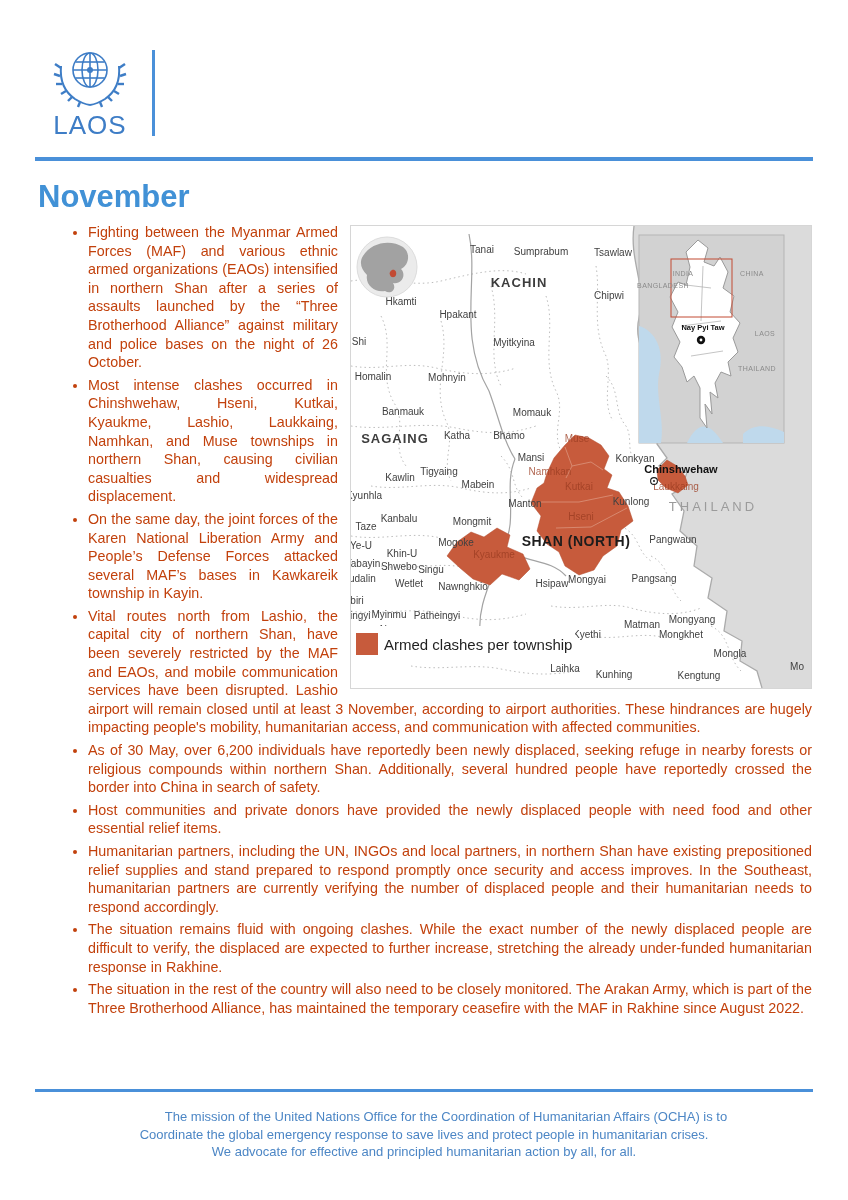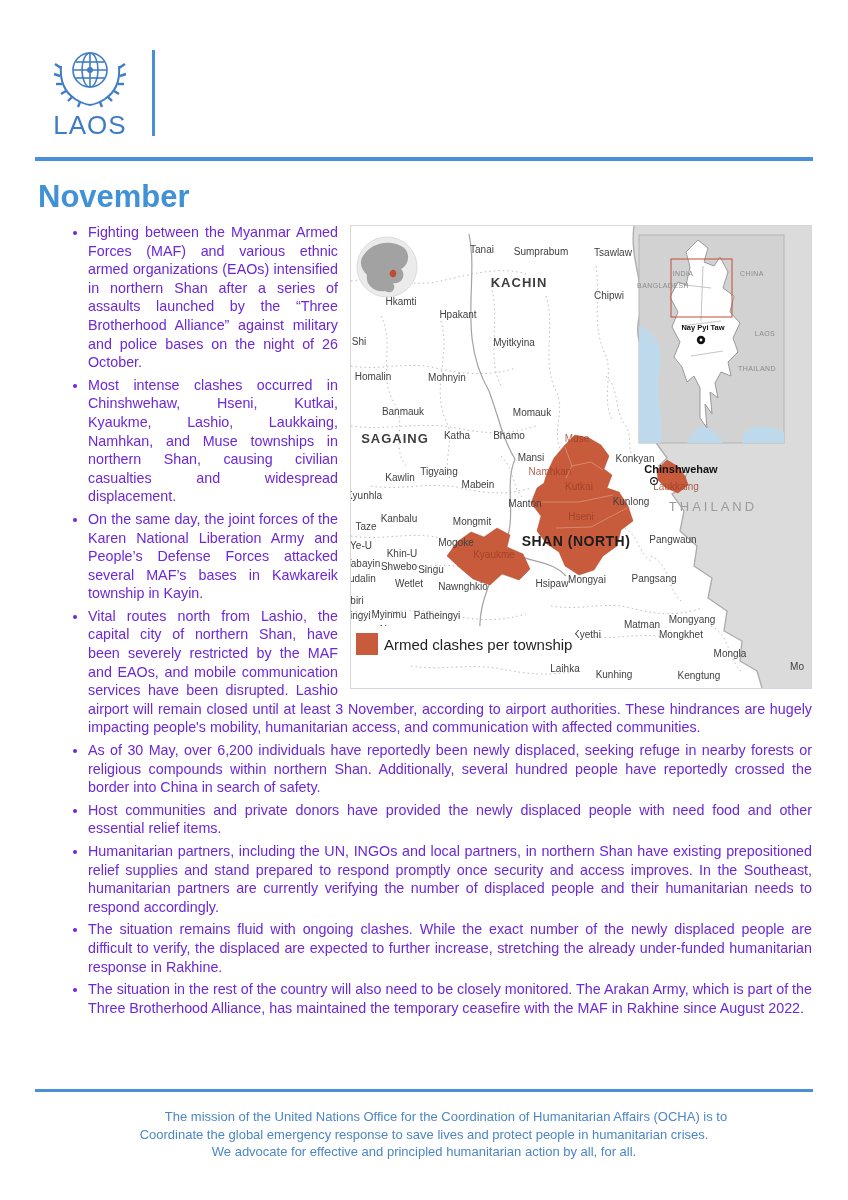--- a/index.html
+++ b/index.html
@@ -18,21 +18,21 @@
   .subtitle{font-size:21px;color:#3E7DC6;margin-top:7px;}
   .dateline{font-size:14px;font-style:italic;color:#4C86C5;margin-top:9px;}
   .rule{height:4px;background:#4A90D9;margin:16px 35px 0 35px;}
   .rule.bottom{height:3px;margin-top:0;}
 
   
   .highlight{padding:0 36px;}
   h2{margin:18px 0 8px 2px;font-size:31px;font-weight:bold;color:#4191D6;}
   .map-wrap{float:right;width:460px;height:462px;margin:2px 0 8px 12px;
             border:1px solid #d6d6d6;background:#fff;}
-  ul.bullets{margin:0;padding:0 0 0 52px;color:#6d28d9;}
+  ul.bullets{margin:0;padding:0 0 0 52px;color:#c2410c;}
   ul.bullets li{font-size:14.3px;line-height:18.6px;text-align:justify;margin:0 0 4px 0;}
   .clear{clear:both;}
 
   
   text{font-family:"Liberation Sans",sans-serif;}
   .town{font-size:10px;fill:#414141;text-anchor:middle;}
   .region{text-anchor:middle;}
   .k-state{font-size:13px;font-weight:bold;letter-spacing:1px;fill:#3d3d3d;}
   .k-shan{font-size:14px;font-weight:bold;letter-spacing:.5px;fill:#1c1c1c;}
   .k-foreign{font-size:13px;letter-spacing:3px;fill:#9b9b9b;}

